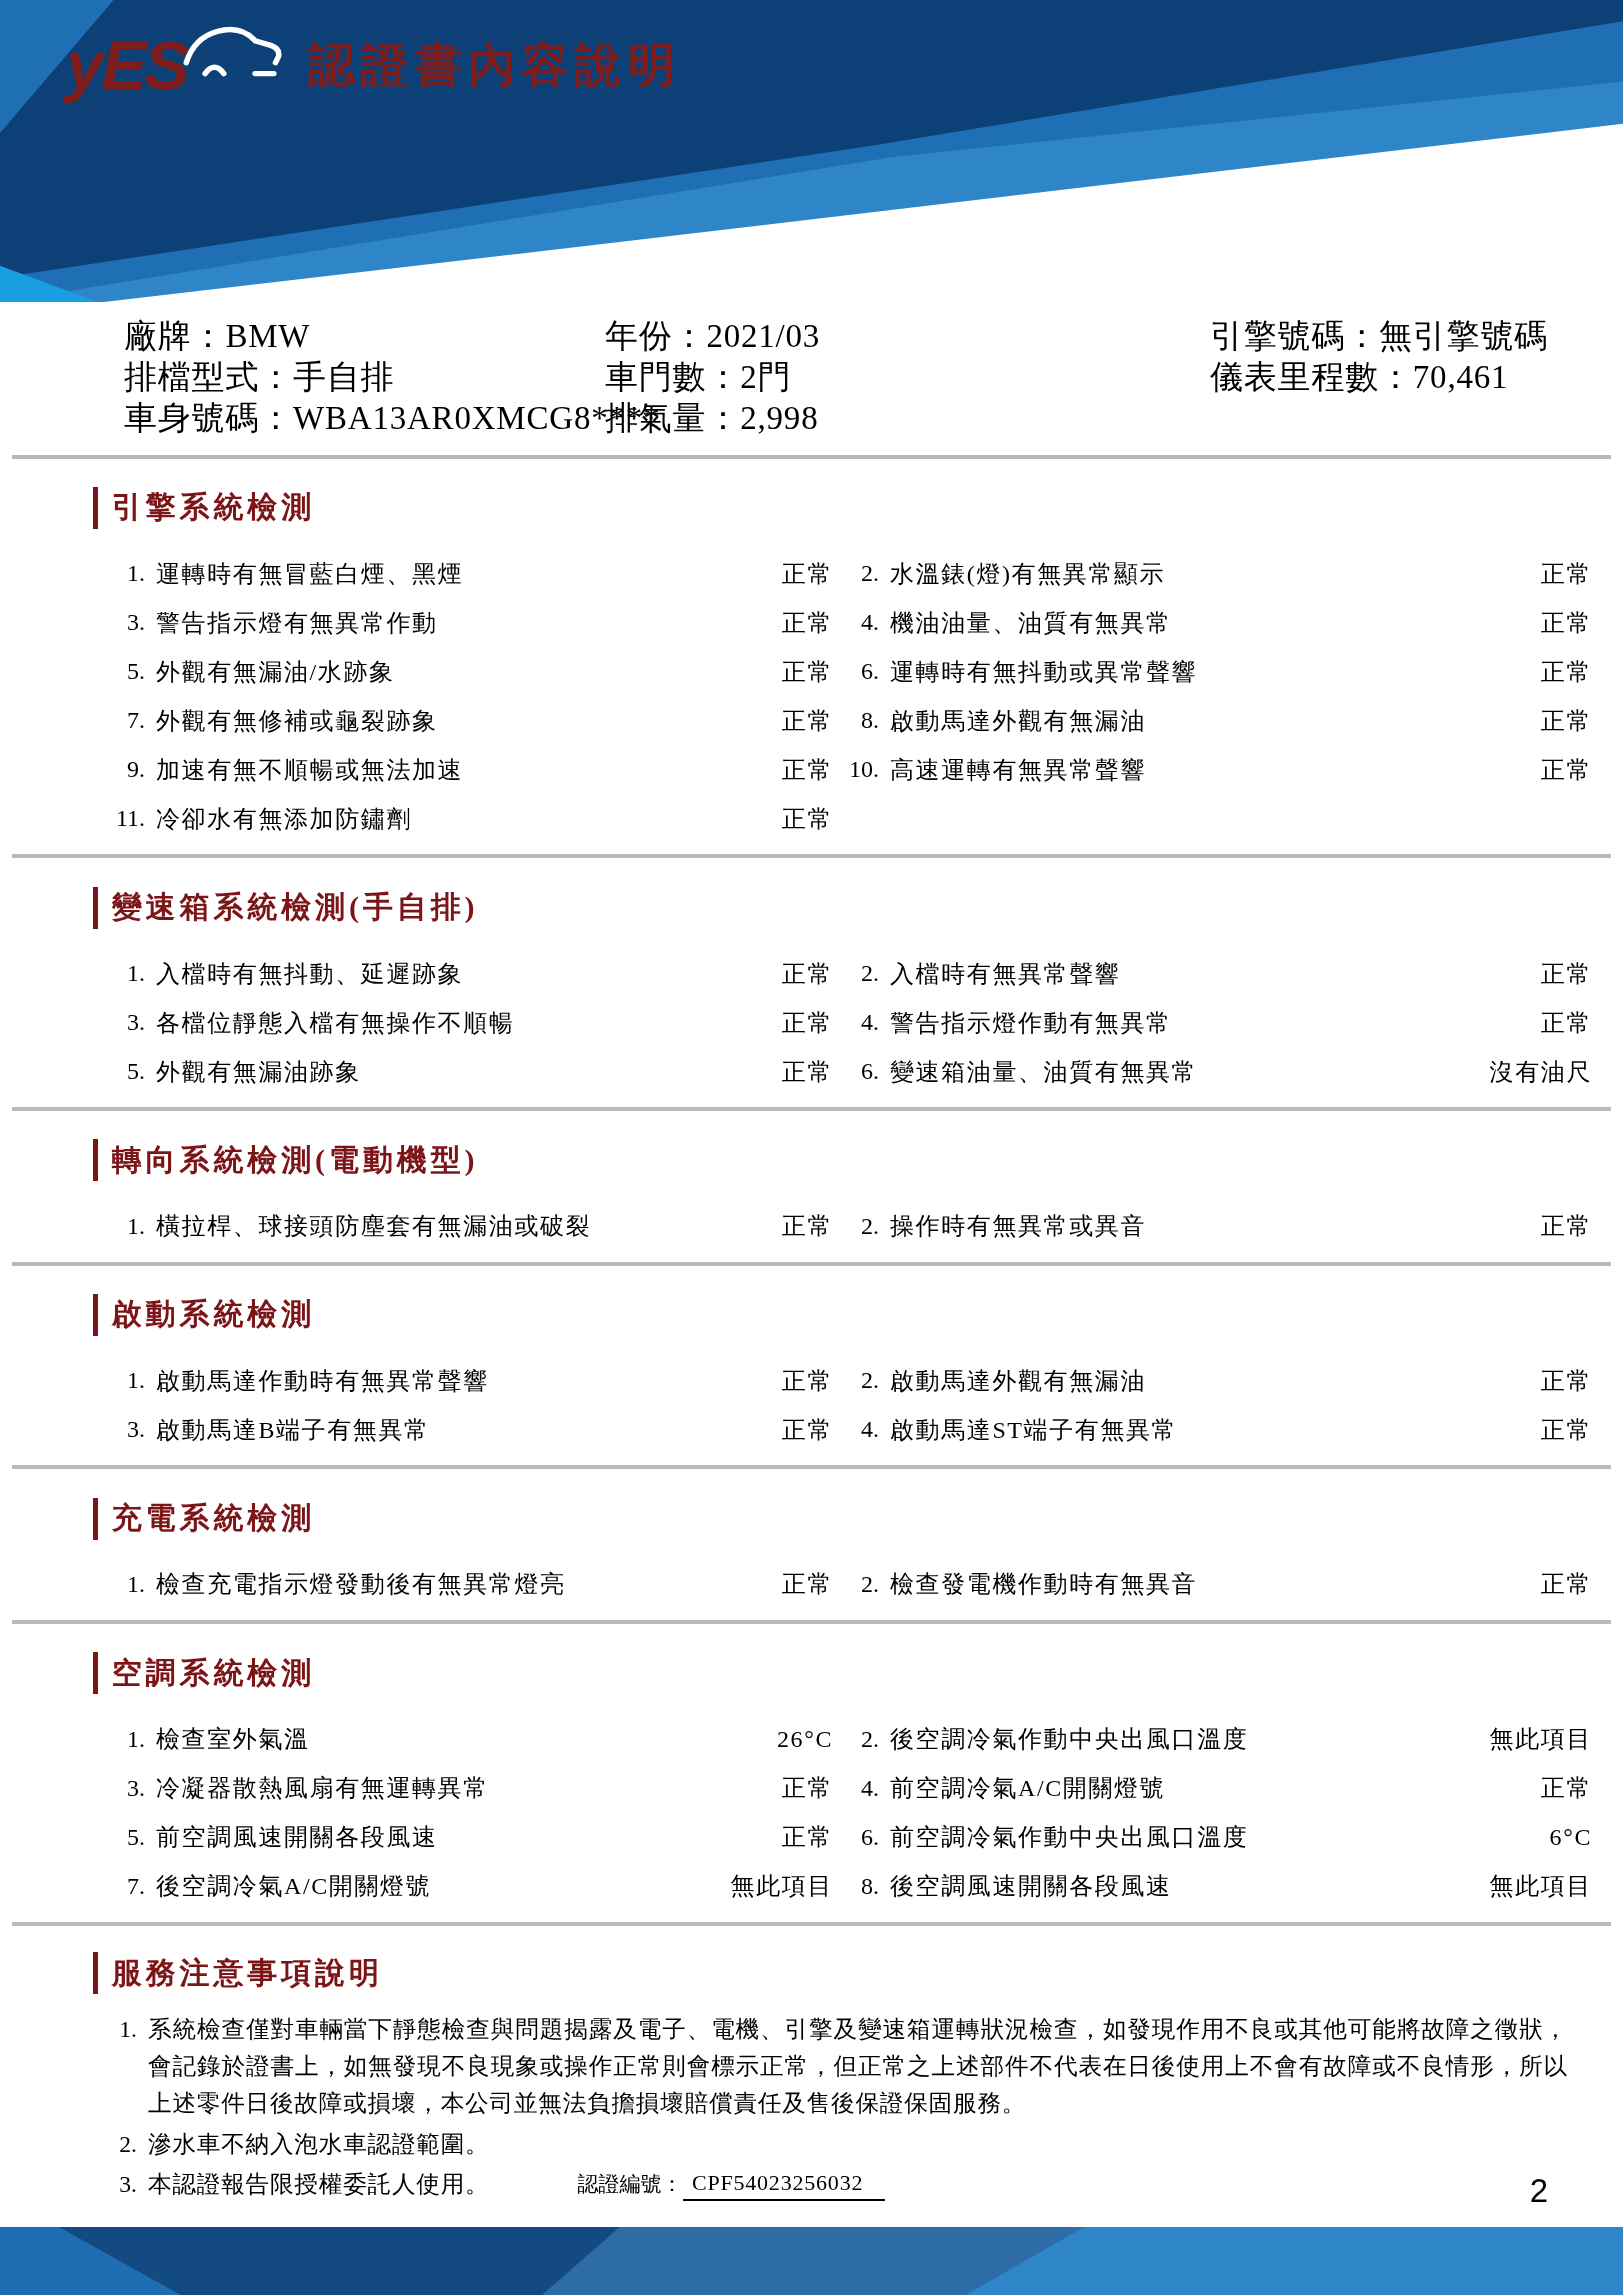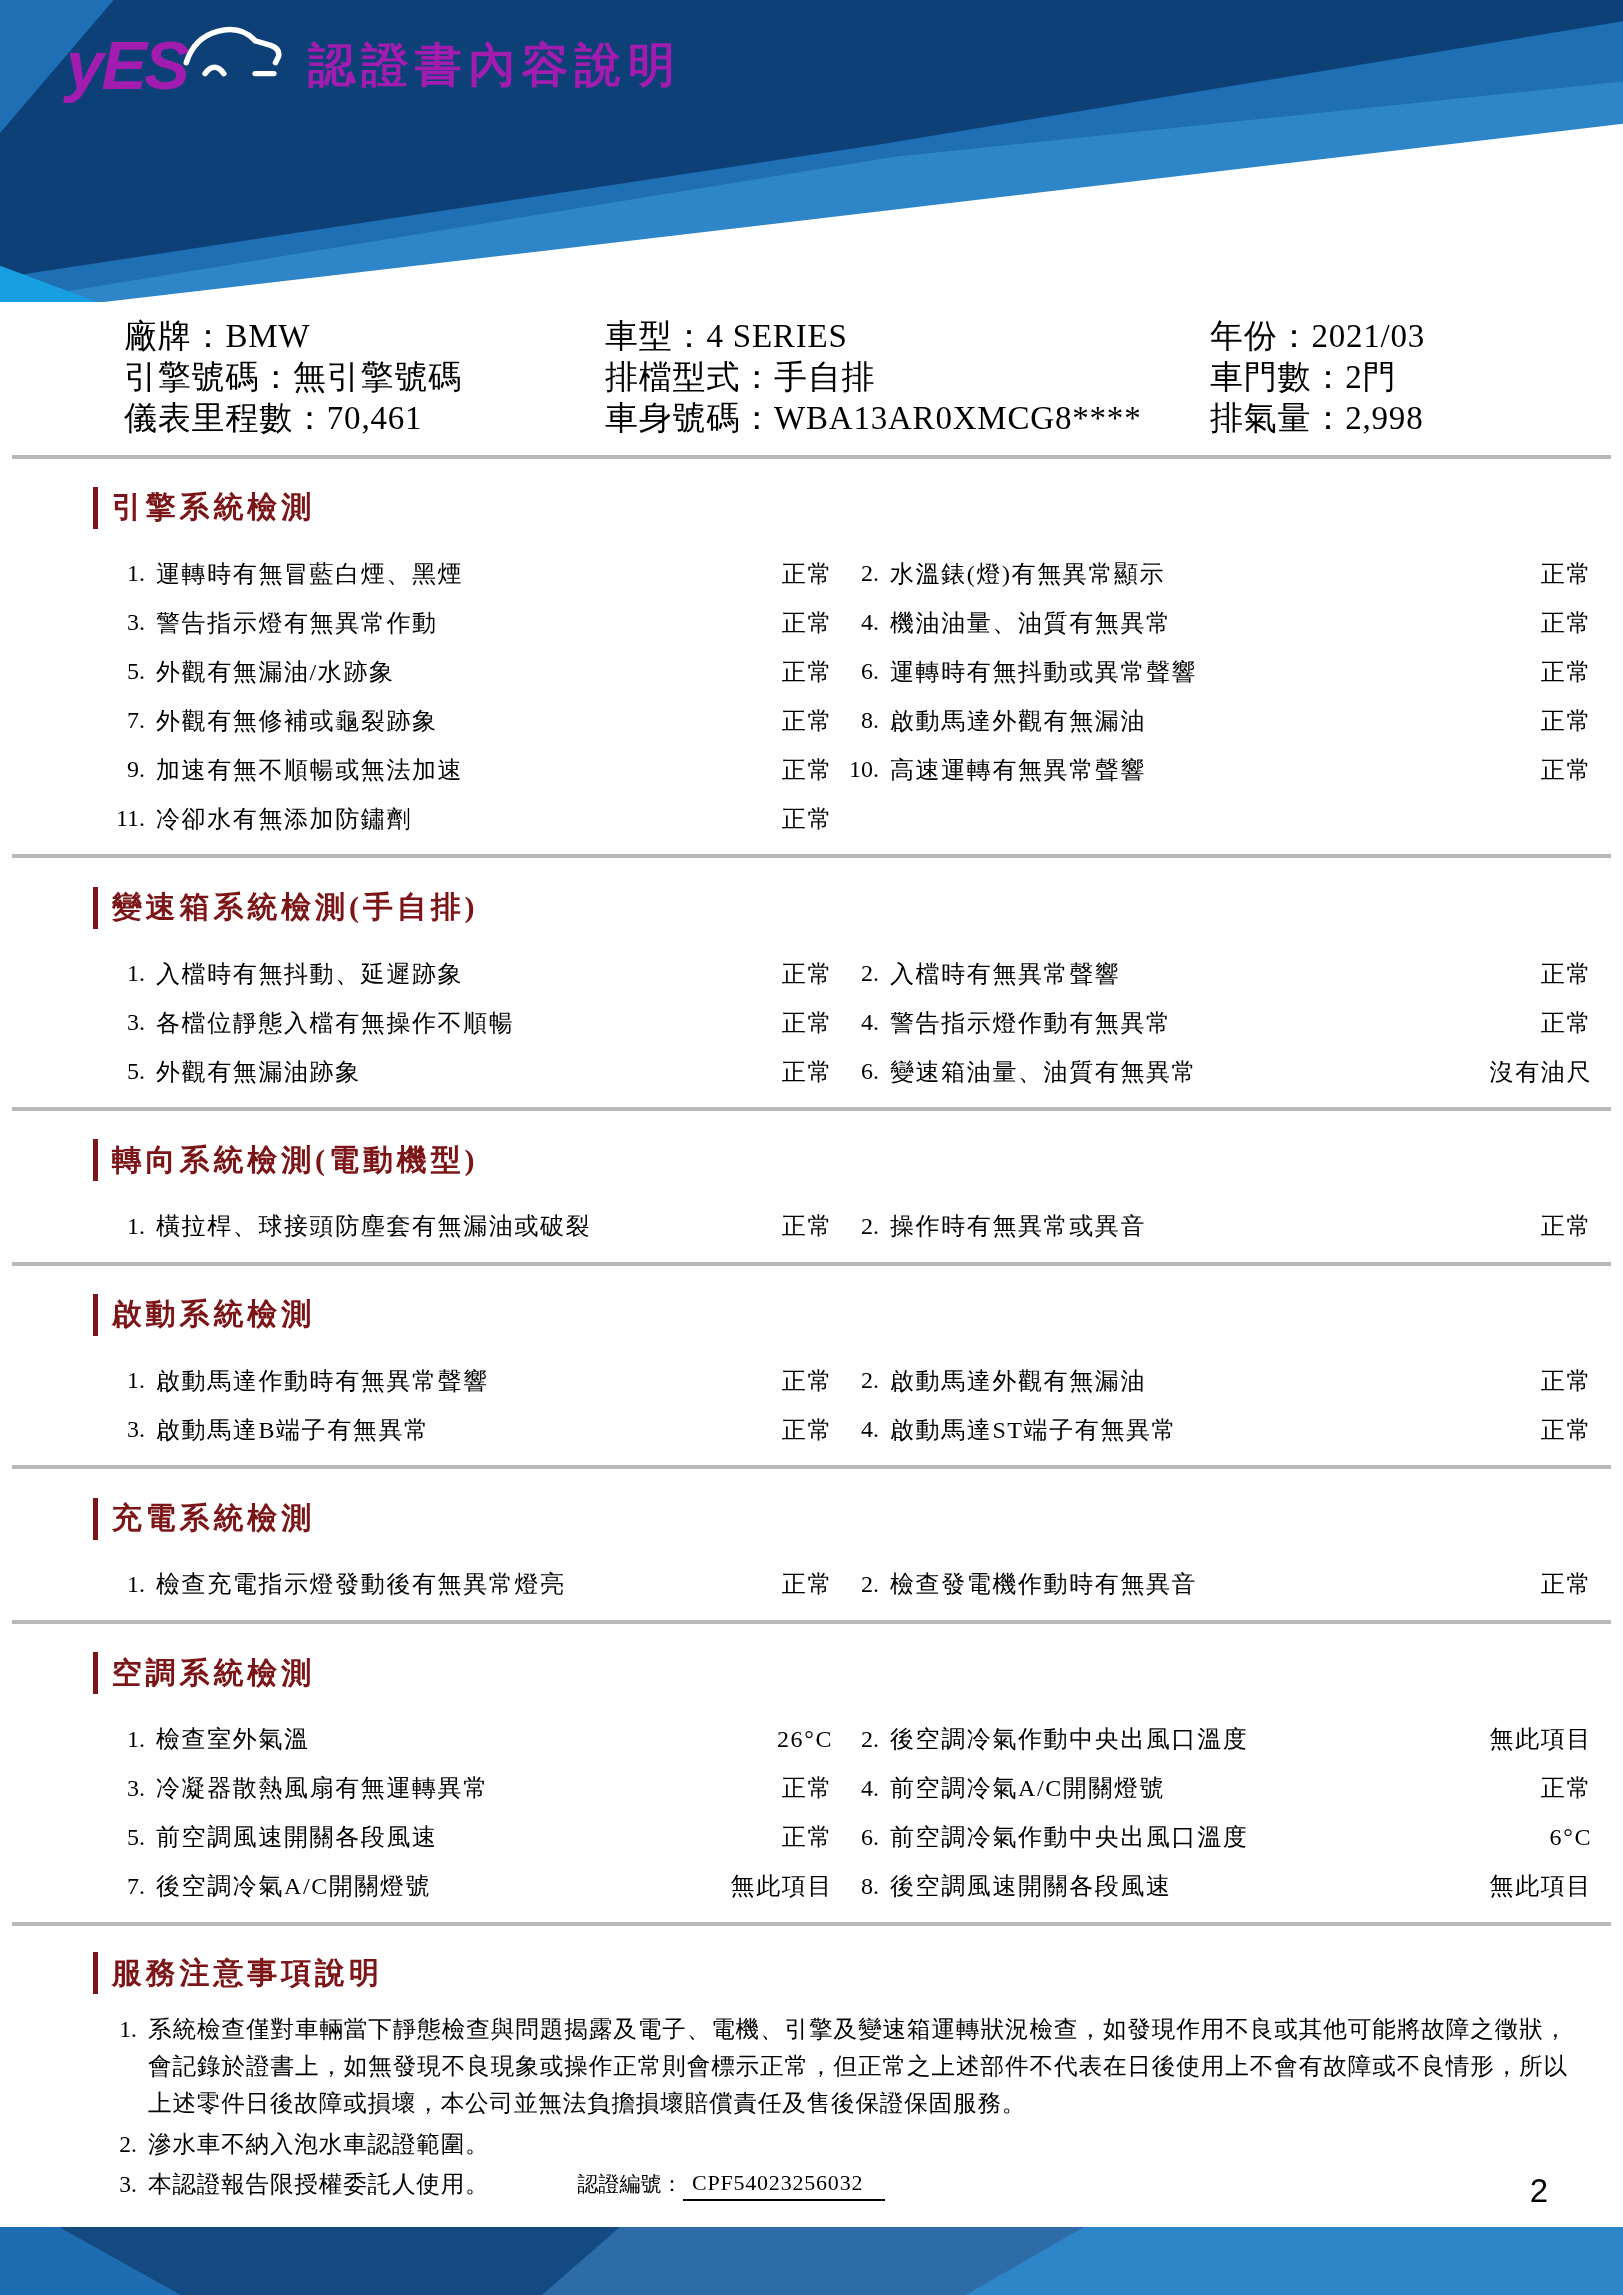--- a/index.html
+++ b/index.html
@@ -9,21 +9,21 @@
     font-family:"Liberation Serif","DejaVu Serif",serif;color:#000;
   }
   
   .header{position:relative;height:302px;overflow:hidden;}
   .hp{position:absolute;inset:0;}
   .hp-light{background:#2e86c8;clip-path:polygon(0 0,100% 0,100% 41%,32% 84%,0 104%);}
   .hp-mid{background:#1e6fb3;clip-path:polygon(0 0,100% 0,100% 27%,55% 52%,0 100%);}
   .hp-navy{background:#0e4078;clip-path:polygon(0 0,100% 0,100% 7%,54% 48%,0 92%);}
   .hp-tl{background:#1e6fb3;clip-path:polygon(0 0,7% 0,0 44%);}
   .hp-bl{background:#189fe2;clip-path:polygon(0 88%,8% 104%,0 116%);}
-  .brand{position:absolute;left:66px;top:31px;display:flex;align-items:center;color:#a21caf;}
+  .brand{position:absolute;left:66px;top:31px;display:flex;align-items:center;color:#7f1d1d;}
   .logo-text{
     font-family:"Liberation Sans","DejaVu Sans",sans-serif;
     font-size:68px;font-weight:900;font-style:italic;letter-spacing:-2.4px;line-height:1;
   }
   .car-icon{margin:-20.4px 0 0 -4.7px;}
   .page-title{
     margin-left:23.6px;font-size:47px;font-weight:bold;letter-spacing:6.3px;
     font-family:"Liberation Sans","DejaVu Sans",sans-serif;
   }
   
@@ -91,21 +91,20 @@
           <path d="M28 66 Q40 50 52 66" fill="none" stroke="#ffffff" stroke-width="7" stroke-linecap="round"></path>
           <path d="M92 66 L116 66" fill="none" stroke="#ffffff" stroke-width="7" stroke-linecap="round"></path>
         </svg>
       </span>
       <span class="page-title">認證書內容說明</span>
     </div>
   </div>
 
   <div class="vehicle-info">
     <div class="vfield"><span>廠牌：</span><span>BMW</span></div>
-    <div class="vfield"><span>車型：</span><span>4 SERIES</span></div>
     <div class="vfield"><span>年份：</span><span>2021/03</span></div>
     <div class="vfield"><span>引擎號碼：</span><span>無引擎號碼</span></div>
     <div class="vfield"><span>排檔型式：</span><span>手自排</span></div>
     <div class="vfield"><span>車門數：</span><span>2門</span></div>
     <div class="vfield"><span>儀表里程數：</span><span>70,461</span></div>
     <div class="vfield"><span>車身號碼：</span><span>WBA13AR0XMCG8****</span></div>
     <div class="vfield"><span>排氣量：</span><span>2,998</span></div>
   </div>
 
   <div class="divider"></div>

